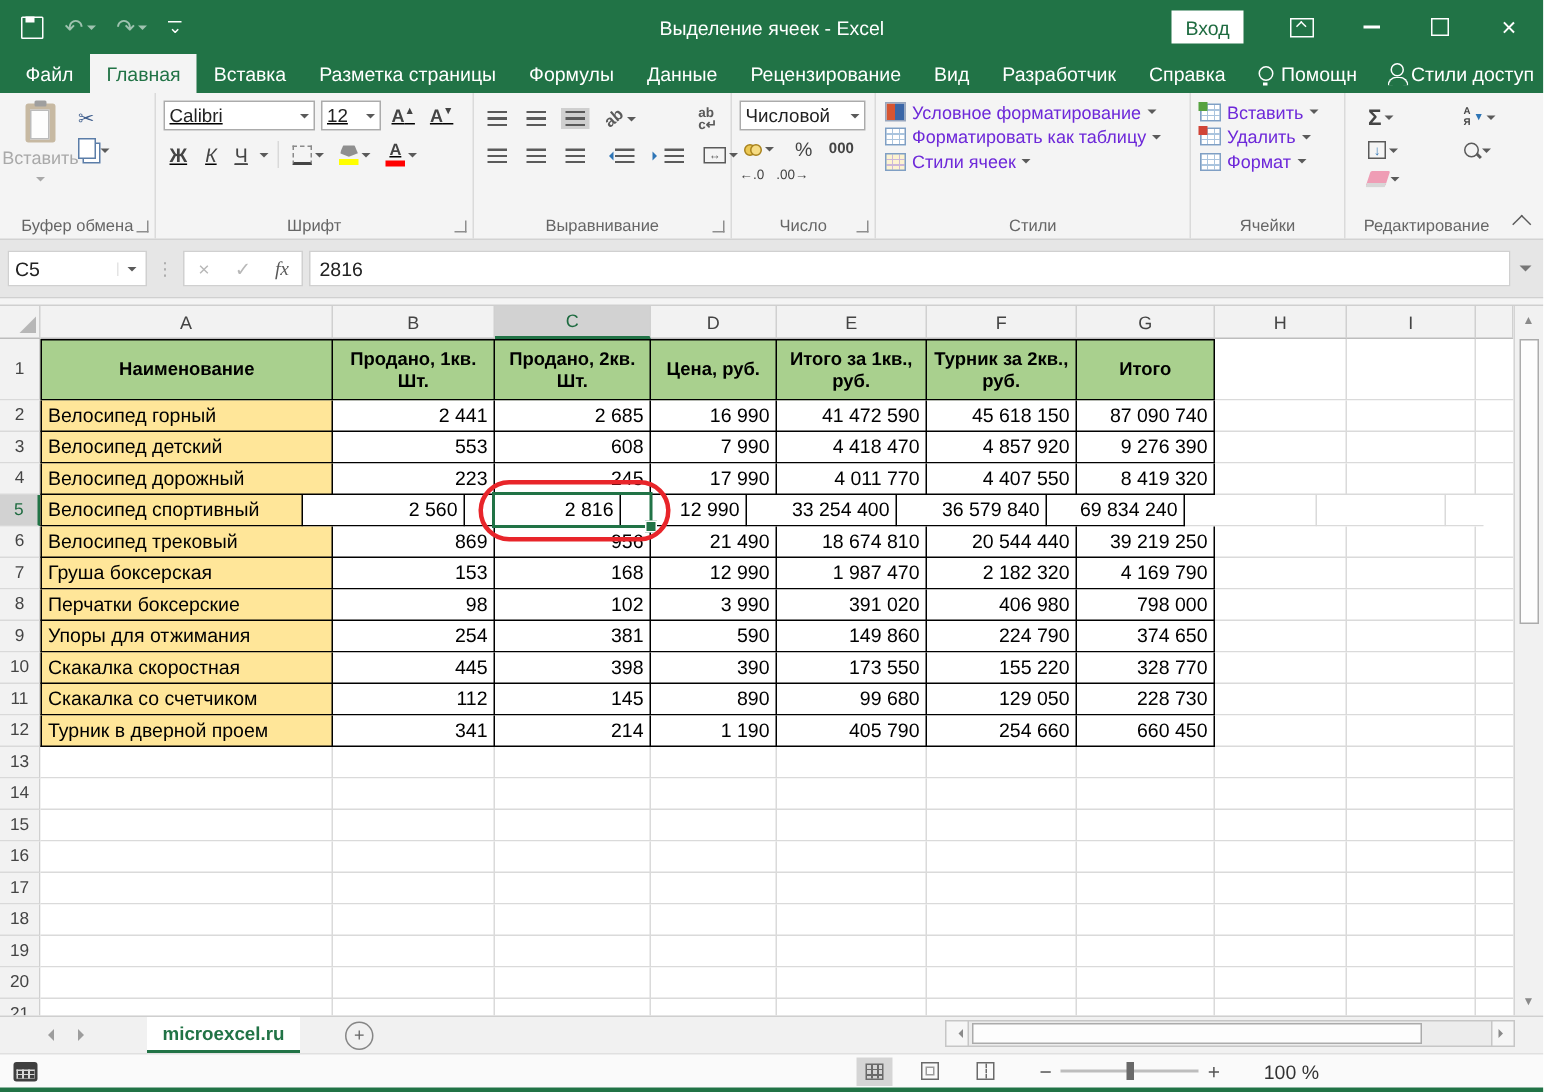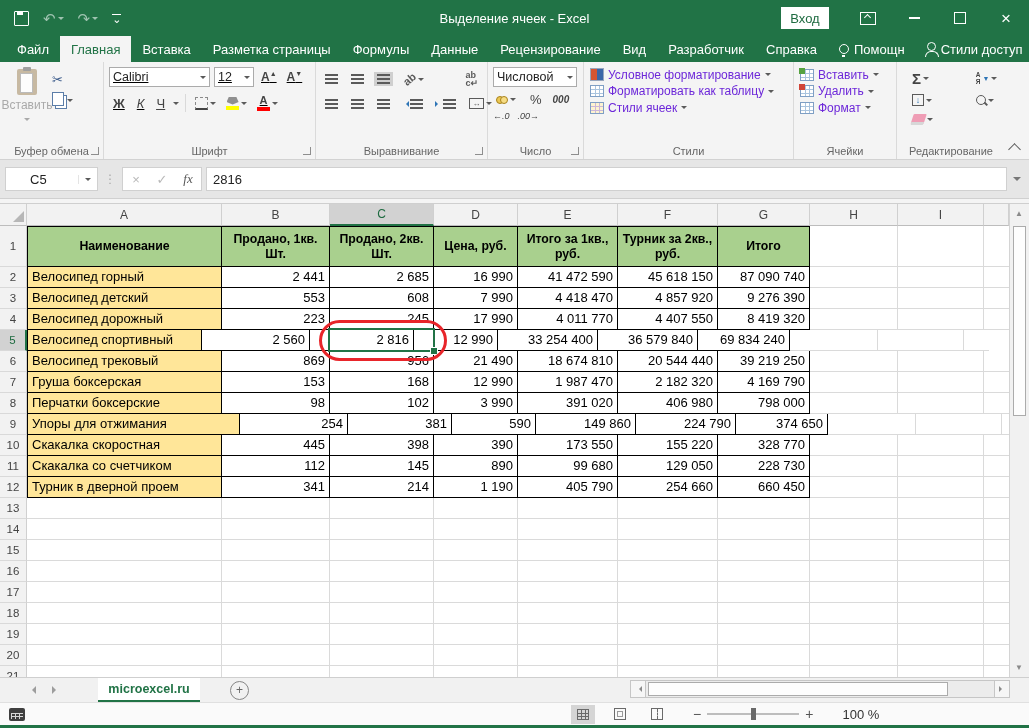--- a/index.html
+++ b/index.html
@@ -78,21 +78,21 @@
   .orient{font-size:11px;color:#5a5a5a;transform:rotate(-40deg);font-weight:bold;}
   .wrapt{font-size:9px;color:#5a5a5a;font-weight:bold;line-height:.9;text-align:left;}
   .merge-ic{width:15px;height:11px;border:1px solid #5a5a5a;display:flex;align-items:center;justify-content:center;font-size:8px;color:#5a5a5a;box-sizing:border-box;}
   .tri-l{width:0;height:0;border:3.5px solid transparent;border-right-color:#2e75b6;margin-right:-1px;}
   .tri-r{width:0;height:0;border:3.5px solid transparent;border-left-color:#2e75b6;margin-left:-1px;}
 
   
   #g-num{width:96px;}
   .coin{width:8px;height:8px;border-radius:50%;background:#ecc853;border:1px solid #a8821d;box-sizing:border-box;}
   .coin.two{margin-left:-4px;background:#f6dc84;}
-  .decsm{font-size:9px;color:#444;letter-spacing:0;font-style:italic;}
+  .decsm{font-size:9px;color:#444;letter-spacing:0;}
 
   
   #g-styles{width:210px;padding-left:6px;}
   .sty-row{display:flex;align-items:center;gap:4px;font-size:12px;color:#6d28d9;margin:2.5px 0;white-space:nowrap;}
   .cf-ic{width:14px;height:13px;background:linear-gradient(90deg,#d65532 50%,#3a66a7 50%);border:1px solid #98a6bd;box-sizing:border-box;}
   .tbl-ic{width:14px;height:12px;border:1px solid #7f9fc4;box-sizing:border-box;
      background:repeating-linear-gradient(90deg,transparent 0 3.6px,#aac4de 3.6px 4.6px),repeating-linear-gradient(transparent 0 2.8px,#aac4de 2.8px 3.8px),#fff;}
   .tbl-ic.warm{background:repeating-linear-gradient(90deg,transparent 0 3.6px,#cbb7d9 3.6px 4.6px),repeating-linear-gradient(transparent 0 2.8px,#cbb7d9 2.8px 3.8px),#fdf3d0;}
 
   
@@ -108,21 +108,21 @@
   .sortic{display:flex;flex-direction:column;font-size:6.5px;line-height:1;color:#444;font-weight:bold;}
   .filldown{width:12px;height:12px;border:1px solid #5a5a5a;box-sizing:border-box;display:flex;align-items:center;justify-content:center;font-size:9px;color:#2e75b6;}
   .mag{width:8px;height:8px;border:1.6px solid #5a5a5a;border-radius:50%;position:relative;}
   .mag:after{content:'';position:absolute;left:7px;top:7px;width:4px;height:1.6px;background:#5a5a5a;transform:rotate(45deg);}
   .eraser{width:13px;height:8px;background:#ef9db5;transform:skewX(-18deg);border-radius:1px;border-bottom:3px solid #d7d7d7;}
   #ribcollapse{position:absolute;right:10px;bottom:5px;width:8px;height:8px;border-top:1.6px solid #5a5a5a;border-right:1.6px solid #5a5a5a;transform:rotate(-45deg);}
 
   
   #fbar{position:absolute;left:0;top:160px;width:100%;height:39px;background:#e6e6e6;border-bottom:1px solid #d0d0d0;display:flex;align-items:center;box-sizing:border-box;}
   #namebox{width:93px;height:24px;background:#fff;border:1px solid #d0d0d0;margin-left:5px;display:flex;align-items:center;font-size:13px;color:#222;box-sizing:border-box;}
-  #namebox .nb-t{flex:1;padding-left:24px;}
+  #namebox .nb-t{flex:1;padding-left:4px;}
   #namebox .nb-dd{width:18px;display:flex;justify-content:center;border-left:1px solid #e4e4e4;}
   .vdots{color:#aaa;font-size:12px;margin:0 6px;}
   #fx-panel{height:24px;background:#fff;border:1px solid #d0d0d0;display:flex;align-items:center;gap:0;box-sizing:border-box;}
   .fxbtn{width:26px;text-align:center;font-size:13px;color:#b8b8b8;}
   .fxbtn.fx{color:#595959;font-style:italic;font-family:"Liberation Serif",serif;font-size:13px;}
   #finput{flex:1;height:24px;background:#fff;border:1px solid #d0d0d0;margin:0 6px 0 4px;display:flex;align-items:center;padding-left:6px;font-size:13px;color:#222;box-sizing:border-box;}
   #fexp{width:0;height:0;border:4px solid transparent;border-top-color:#777;margin:4px 8px 0 0;}
   #fgap{position:absolute;left:0;top:199px;width:100%;height:5px;background:#f4f4f4;border-bottom:1px solid #cfcfcf;box-sizing:border-box;}
 
   
@@ -611,21 +611,21 @@
           <div class="cell tnum" style="width: 84px;">3 990</div>
           <div class="cell tnum" style="width: 100px;">391 020</div>
           <div class="cell tnum" style="width: 100px;">406 980</div>
           <div class="cell tnum" style="width: 92px;">798 000</div>
           <div class="cell emptyc" style="width: 88px;"></div>
           <div class="cell emptyc" style="width: 86px;"></div>
           <div class="cell sliver" style="width: 25px;"></div>
         </div>
         <div class="grow-row" style="height: 21px;">
           <div class="rh">9</div>
-          <div class="cell tname bl" style="width: 213px;">Упоры для отжимания</div>
+          <div class="cell tname bl" style="width: 195px;">Упоры для отжимания</div>
           <div class="cell tnum" style="width: 108px;">254</div>
           <div class="cell tnum" style="width: 104px;">381</div>
           <div class="cell tnum" style="width: 84px;">590</div>
           <div class="cell tnum" style="width: 100px;">149 860</div>
           <div class="cell tnum" style="width: 100px;">224 790</div>
           <div class="cell tnum" style="width: 92px;">374 650</div>
           <div class="cell emptyc" style="width: 88px;"></div>
           <div class="cell emptyc" style="width: 86px;"></div>
           <div class="cell sliver" style="width: 25px;"></div>
         </div>

